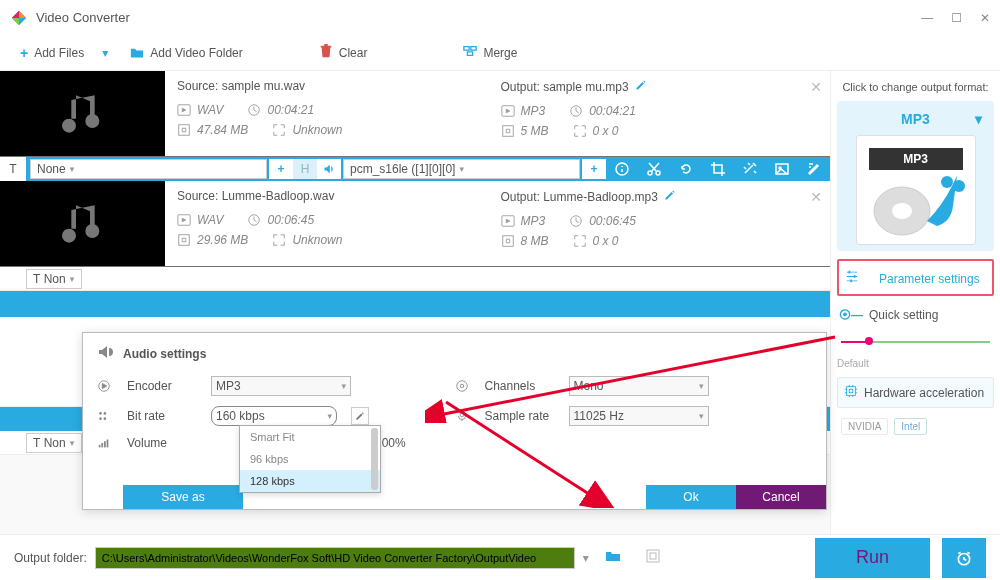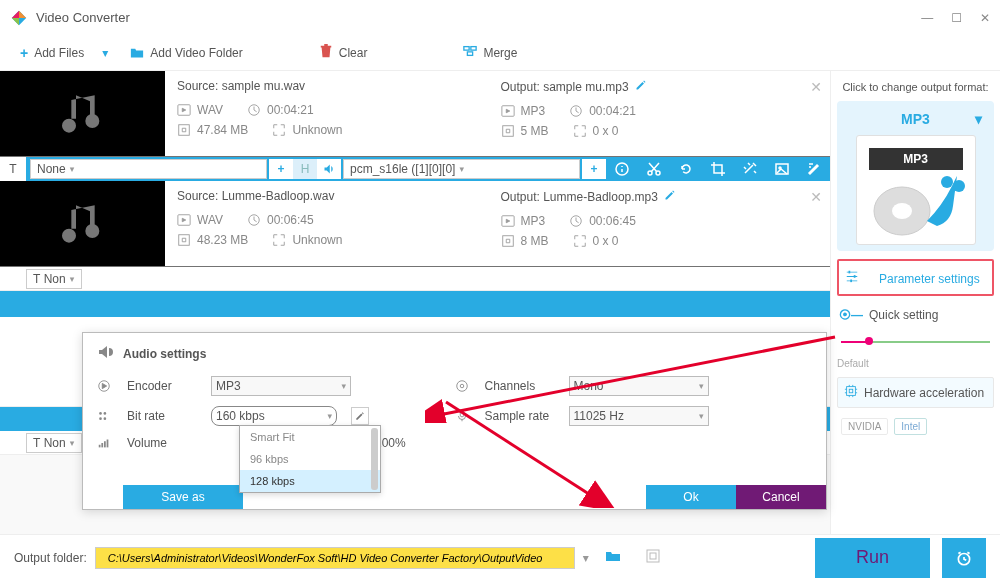--- a/index.html
+++ b/index.html
@@ -19,21 +19,21 @@
   .main { display: flex; height: calc(100% - 35px - 36px - 46px); }
   .left { flex: 1; overflow: hidden; position: relative; }
   .right { width: 170px; background: #fff; border-left: 1px solid #eee; padding: 6px; display: flex; flex-direction: column; gap: 8px; }
   .row { display: flex; background: #fff; border-bottom: 1px solid #737373; position: relative; }
   .thumb { width: 165px; height: 85px; background: #000; display: flex; align-items: center; justify-content: center; }
   .thumb svg { color: #888; }
   .info { flex: 1; display: flex; padding: 8px 12px; gap: 6px; position: relative; }
   .col { flex: 1; display: flex; flex-direction: column; gap: 6px; }
   .srcline { color: #555; margin-bottom: 4px; display:flex; align-items:center; gap:6px;}
   .meta { display: flex; gap: 24px; color: #888; }
-  .meta span { display: flex; align-items: center; gap: 6px; }
+  .meta span { display: flex; align-items: center; gap: 6px; font-style: italic; }
   .closex { position: absolute; right: 8px; top: 8px; color: #bbb; cursor: pointer; font-size: 14px; }
   .selrow { display:flex; align-items:center; background:#29abe2; color:#fff; height:24px;}
   .selrow .tsel { background:#fff; color:#555; border:1px solid #ccc; height:20px; display:flex;align-items:center; padding:0 6px; margin:0 2px; flex:1;}
   .selrow .pb { width:24px; height:20px; display:flex;align-items:center;justify-content:center; background:#29abe2; color:#fff; cursor:pointer;}
   .selrow .ib { width:32px; height:24px; display:flex;align-items:center;justify-content:center; color:#fff; cursor:pointer;}
   .ic { width:14px; height:14px; display:inline-block; }
   .chevd::after{content:"▾"; color:#999; font-size:9px; margin-left:4px;}
   .right .hdr { font-size: 11px; color: #555; text-align: center; margin-top:4px;}
   .fmt-card { background: #e4f4fd; border-radius: 4px; padding: 6px; display:flex; flex-direction:column; align-items:center; }
   .fmt-head { width:100%; display:flex; justify-content:center; align-items:center; color:#29abe2; font-weight:bold; font-size:14px; position:relative; padding:4px 0;}
@@ -47,21 +47,21 @@
   .slider .track{position:absolute;top:5px;left:0;right:0;height:2px;background:#ddd;}
   .slider .fill{position:absolute;top:5px;left:0;width:20%;height:2px;background:#e07;}
   .slider .fillg{position:absolute;top:5px;left:20%;right:0;height:2px;background:#8c8;}
   .slider .knob{position:absolute;top:1px;left:16%;width:8px;height:8px;border-radius:50%;background:#e07;}
   .small {font-size:10px;color:#aaa;}
   .hw { border:1px solid #e8e8e8; border-radius:2px; padding:6px; display:flex;align-items:center; gap:6px; background:#f3fbff; color:#555;}
   .brands { display:flex; gap:6px; opacity:.6; padding:2px 4px; align-items:center;}
   .brands span{font-size:10px; border:1px solid #ddd; border-radius:2px; padding:2px 6px;}
   .footer { height:46px; background:#fff; display:flex; align-items:center; padding:0 14px; gap:8px; border-top:1px solid #eee;}
   .footer .lab { color:#555; }
-  .footer input { flex:1; max-width:480px; height:22px; border:1px solid #ccc; padding:0 12px; font-size:11px; background:#fde047;font-style:italic;}
+  .footer input { flex:1; max-width:480px; height:22px; border:1px solid #ccc; padding:0 6px; font-size:11px; background:#4d7c0f;}
   .footer .ic2 { color:#29abe2; margin:0 8px; cursor:pointer;}
   .runbtn { margin-left:auto; width:115px; height:40px; background:#29abe2; color:#701a75; display:flex;align-items:center;justify-content:center; font-size:18px; cursor:pointer;}
   .sched { width:44px; height:40px; background:#29abe2; display:flex;align-items:center;justify-content:center; margin-left:4px; color:#fff; cursor:pointer;}
   
   .modal { position:absolute; left:82px; top:332px; width:745px; height:178px; background:#fff; border:1px solid #bbb; box-shadow:0 2px 10px rgba(0,0,0,.15);}
   .modal .mtitle { display:flex; align-items:center; gap:8px; padding:10px 14px; font-weight:bold; color:#555;}
   .modal .grid { display:flex; padding: 2px 14px;}
   .modal .gcol { flex:1; display:flex; flex-direction:column; gap:10px;}
   .modal .ln { display:flex; align-items:center; gap:12px;}
   .modal .ln .labic{width:18px;color:#888;display:flex;}
@@ -338,21 +338,21 @@
               </span>
           </div>
           <div class="meta">
             <span>
                 <span class="ic">
                   <svg viewBox="0 0 16 16" width="14" height="14" fill="none" stroke="#999">
                     <rect x="2" y="2" width="12" height="12"></rect>
                     <path d="M6 6h4v4H6z"></path>
                   </svg>
                 </span>
-                <span>48.23 MB</span>
+                <span>29.96 MB</span>
               </span>
             <span>
                 <span class="ic">
                   <svg viewBox="0 0 16 16" width="14" height="14" fill="none" stroke="#999">
                     <path d="M2 2h4M2 2v4M14 2h-4M14 2v4M2 14h4M2 14v-4M14 14h-4M14 14v-4"></path>
                   </svg>
                 </span>
                 <span>Unknown</span>
               </span>
           </div>

